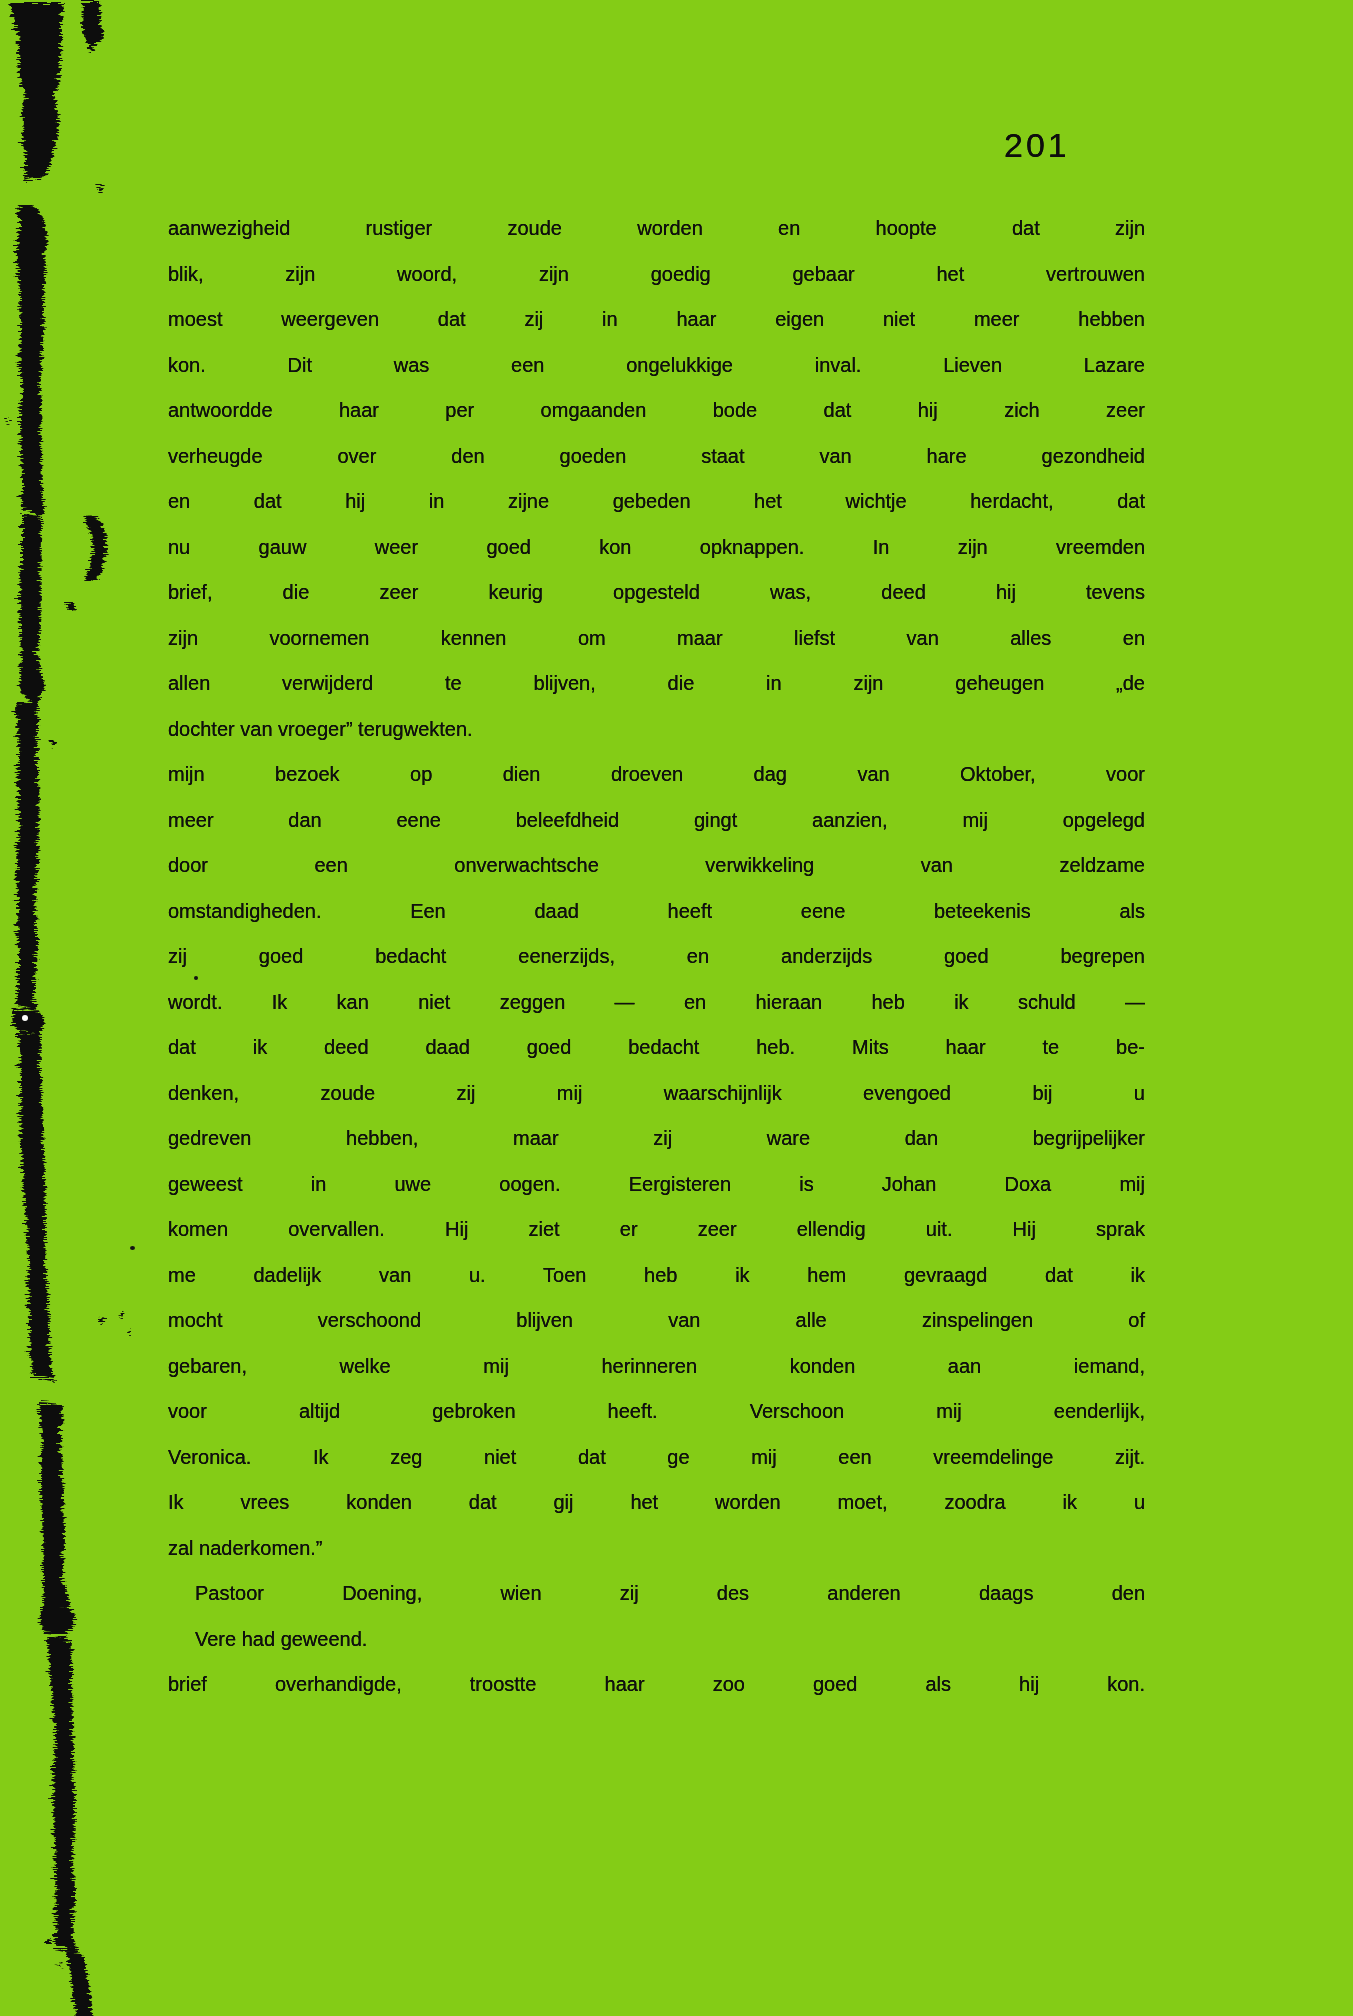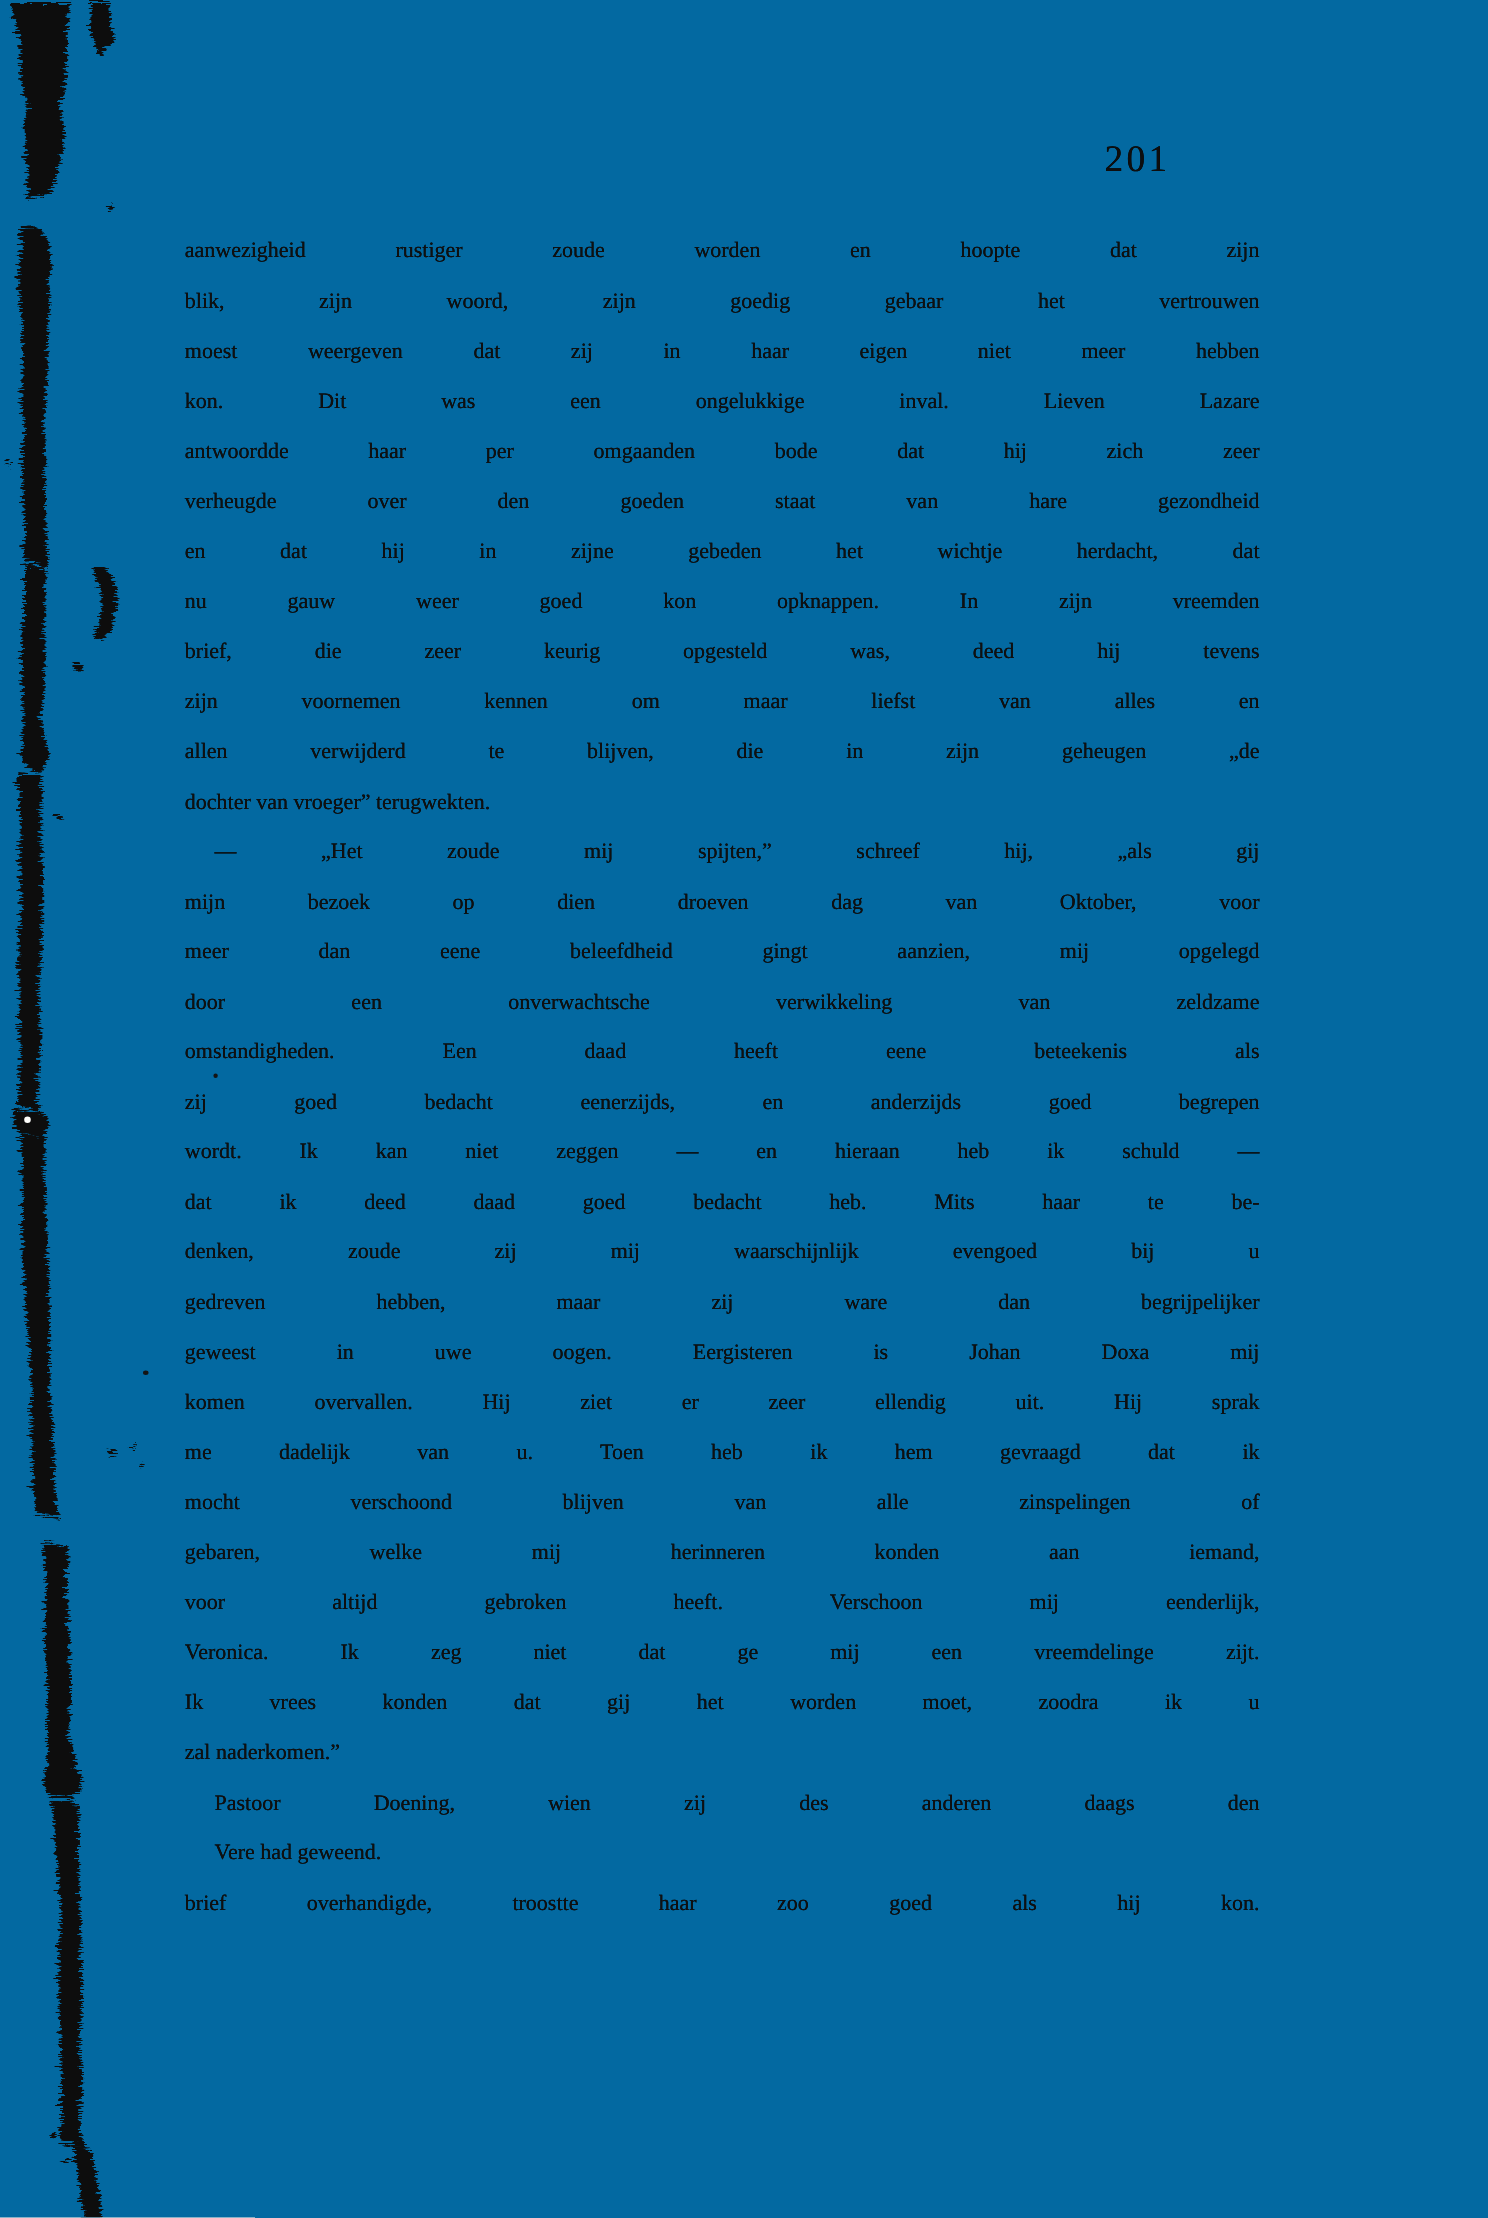--- a/index.html
+++ b/index.html
@@ -1,22 +1,22 @@
 <!DOCTYPE html>
 <html><head>
 <meta charset="utf-8">
 <style>
   html, body { margin: 0; padding: 0; background: #e8e8e4; }
   .page {
     position: relative;
     width: 1353px;
     height: 2016px;
-    background: #0369a1;
+    background: #84cc16;
     overflow: hidden;
-    font-family: Liberation Serif, serif;
+    font-family: Liberation Sans, sans-serif;
     color: #101010;
   }
   .binding-svg {
     position: absolute;
     left: 0; top: 0;
     width: 170px; height: 2016px;
   }
   .page-number {
     position: absolute;
     left: 1004px;
@@ -107,21 +107,20 @@
       <div class="line">moest weergeven dat zij in haar eigen niet meer hebben</div>
       <div class="line">kon. Dit was een ongelukkige inval. Lieven Lazare</div>
       <div class="line">antwoordde haar per omgaanden bode dat hij zich zeer</div>
       <div class="line">verheugde over den goeden staat van hare gezondheid</div>
       <div class="line">en dat hij in zijne gebeden het wichtje herdacht, dat</div>
       <div class="line">nu gauw weer goed kon opknappen. In zijn vreemden</div>
       <div class="line">brief, die zeer keurig opgesteld was, deed hij tevens</div>
       <div class="line">zijn voornemen kennen om maar liefst van alles en</div>
       <div class="line">allen verwijderd te blijven, die in zijn geheugen „de</div>
       <div class="line last">dochter van vroeger” terugwekten.</div>
-      <div class="line indent">— „Het zoude mij spijten,” schreef hij, „als gij</div>
       <div class="line">mijn bezoek op dien droeven dag van Oktober, voor</div>
       <div class="line">meer dan eene beleefdheid gingt aanzien, mij opgelegd</div>
       <div class="line">door een onverwachtsche verwikkeling van zeldzame</div>
       <div class="line">omstandigheden. Een daad heeft eene beteekenis als</div>
       <div class="line">zij goed bedacht eenerzijds, en anderzijds goed begrepen</div>
       <div class="line">wordt. Ik kan niet zeggen — en hieraan heb ik schuld —</div>
       <div class="line">dat ik deed daad goed bedacht heb. Mits haar te be-</div>
       <div class="line">denken, zoude zij mij waarschijnlijk evengoed bij u</div>
       <div class="line">gedreven hebben, maar zij ware dan begrijpelijker</div>
       <div class="line">geweest in uwe oogen. Eergisteren is Johan Doxa mij</div>

